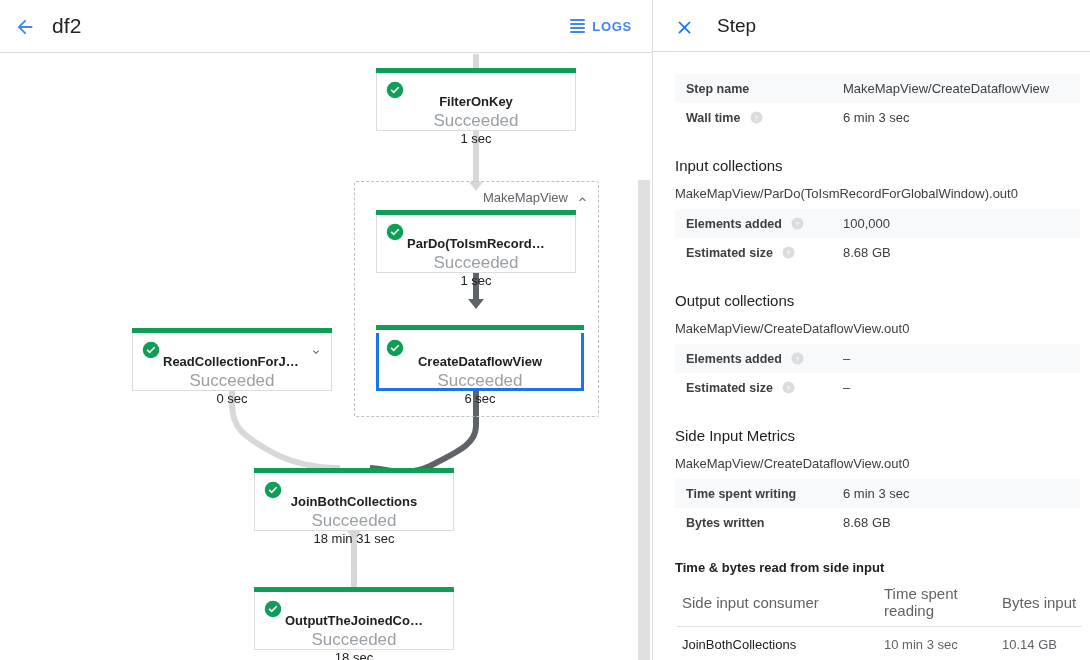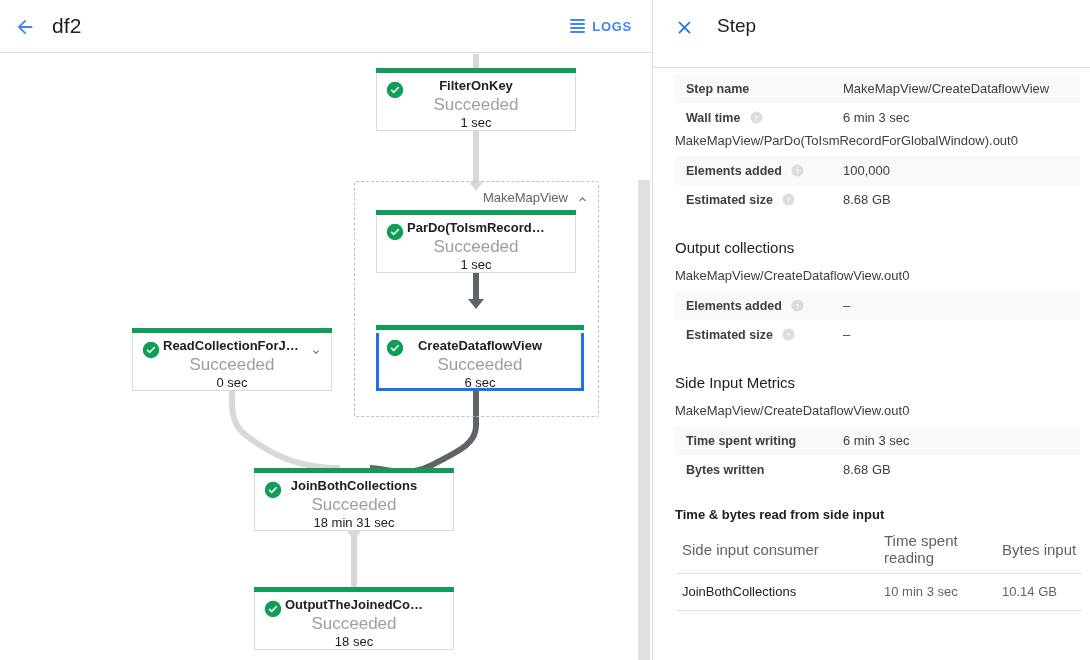--- a/index.html
+++ b/index.html
@@ -72,21 +72,21 @@
     border:3px solid #1a73e8; border-top:none;
   }
   .node.selected .topbar-accent {
     left:-3px; right:-3px; top:-8px; height:5px;
   }
   .node .check {
     position:absolute; left:9px; top:8px; width:18px; height:18px;
   }
   .node.selected .check { left:7px; top:6px; }
   .node-body {
-    padding-top:4px; text-align:center;
+    padding-top:20px; text-align:center;
   }
   .node-name {
     font-size:13px; font-weight:700; color:#202124; line-height:18px;
     white-space:nowrap; overflow:hidden; text-overflow:ellipsis;
     padding:0 30px;
   }
   .node-status {
     font-size:17px; color:#9aa0a6; line-height:19px; font-weight:400;
   }
   .node-time {
@@ -125,21 +125,21 @@
     position:absolute; left:652px; top:0; width:1px; height:660px;
     background:#dadce0;
   }
 
   
   #right-panel {
     position:absolute; left:653px; top:0; width:437px; height:660px;
     background:#fff; overflow:hidden;
   }
   #right-header {
-    position:relative; height:68px; border-bottom:1px solid #dadce0;
+    position:relative; height:52px; border-bottom:1px solid #dadce0;
   }
   #close-btn {
     position:absolute; left:16px; top:12px; width:30px; height:30px;
     display:flex; align-items:center; justify-content:center; cursor:pointer;
   }
   #panel-title {
     position:absolute; left:64px; top:13px;
     font-size:19px; color:#202124; line-height:26px; font-weight:400;
   }
   #right-content {
@@ -380,20 +380,21 @@
                 <circle cx="12" cy="12" r="11" fill="#dadce0"></circle>
                 <path d="M12.2 15.5h-1.5v-.6c0-.9.3-1.5 1.1-2.2.7-.6.9-.9.9-1.4 0-.6-.4-1-1.1-1-.7 0-1.2.4-1.3 1.2H8.8c.1-1.6 1.2-2.5 2.9-2.5 1.6 0 2.7.9 2.7 2.2 0 .8-.4 1.4-1.2 2.1-.7.6-.9 1-.9 1.6v.6zm-.8 1.1c.5 0 .9.4.9.9s-.4.9-.9.9-.9-.4-.9-.9.4-.9.9-.9z" fill="#ffffff"></path>
               </svg>
             </span>
           </td>
           <td class="kv-val">6 min 3 sec</td>
         </tr>
       </tbody>
         </table>
 
+      <div class="section-head spaced">Input collections</div>
       <div class="collection-name">MakeMapView/ParDo(ToIsmRecordForGlobalWindow).out0</div>
       <table class="kv-table">
         <tbody>
             <tr class="kv-row shaded">
           <td class="kv-key">
             <span>Elements added</span>
             <span class="help-icon">
               <svg width="13" height="13" viewBox="0 0 24 24" aria-hidden="true">
                 <circle cx="12" cy="12" r="11" fill="#dadce0"></circle>
                 <path d="M12.2 15.5h-1.5v-.6c0-.9.3-1.5 1.1-2.2.7-.6.9-.9.9-1.4 0-.6-.4-1-1.1-1-.7 0-1.2.4-1.3 1.2H8.8c.1-1.6 1.2-2.5 2.9-2.5 1.6 0 2.7.9 2.7 2.2 0 .8-.4 1.4-1.2 2.1-.7.6-.9 1-.9 1.6v.6zm-.8 1.1c.5 0 .9.4.9.9s-.4.9-.9.9-.9-.4-.9-.9.4-.9.9-.9z" fill="#ffffff"></path>

